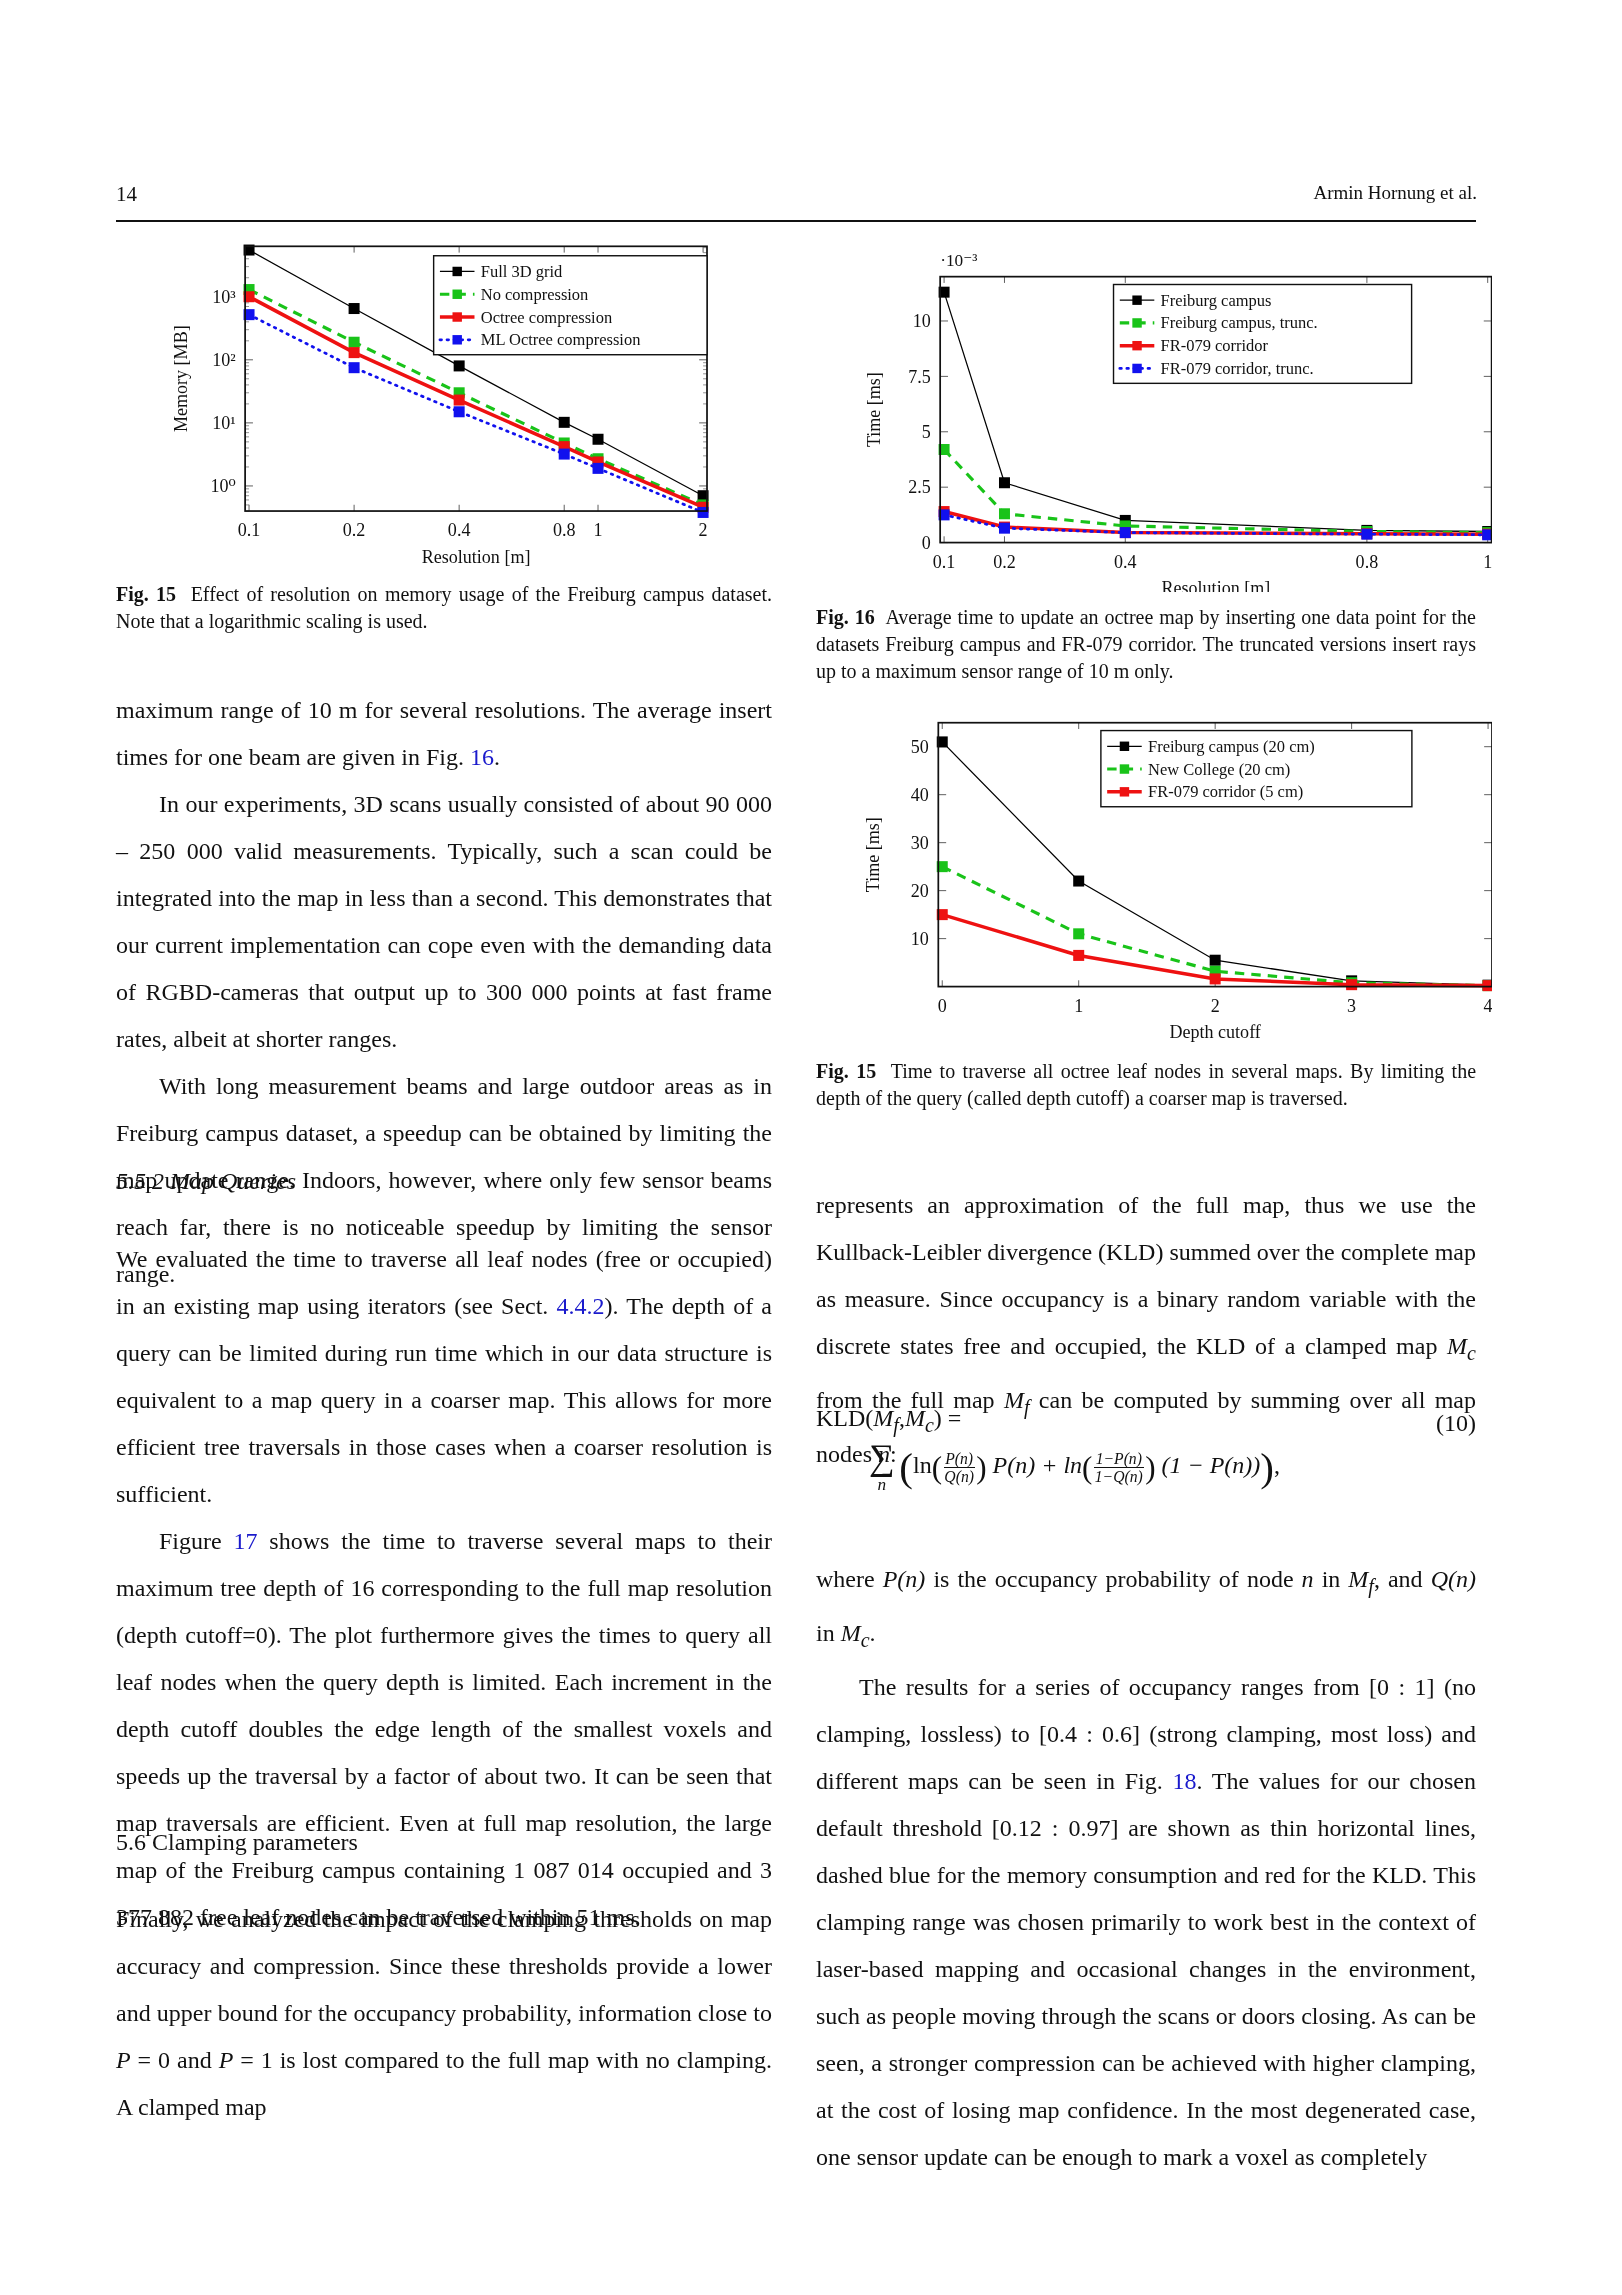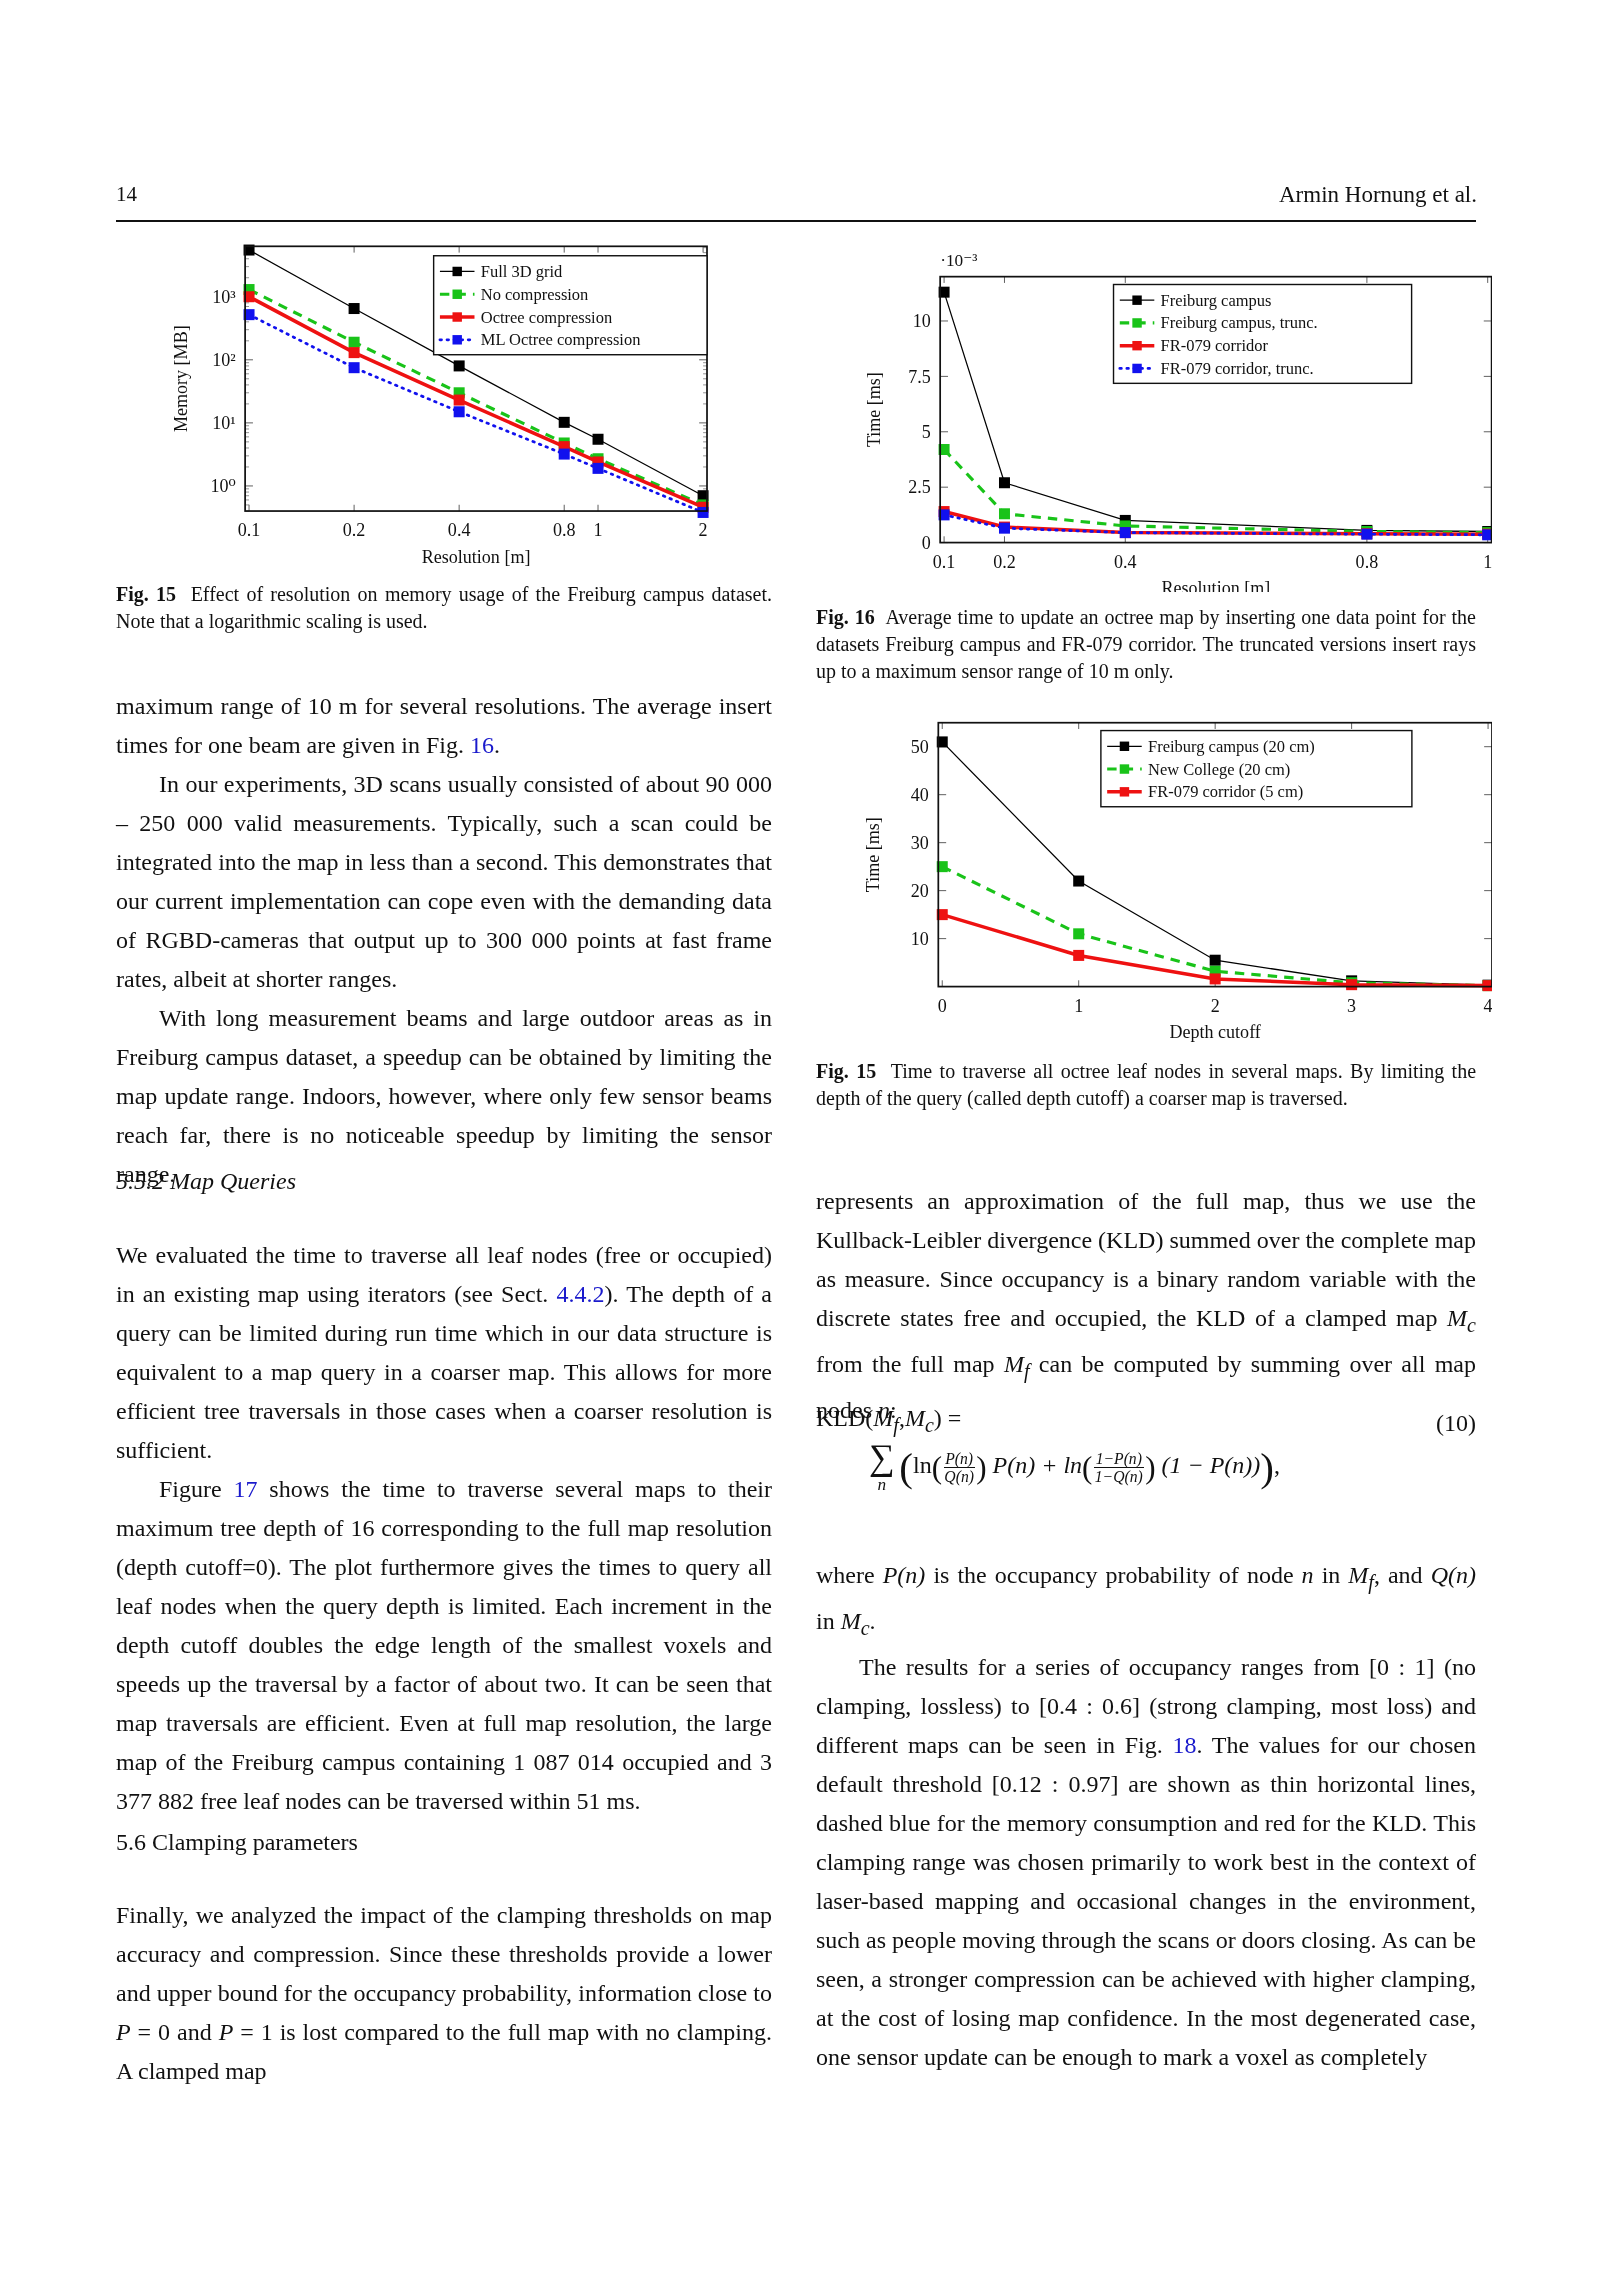--- a/index.html
+++ b/index.html
@@ -1,25 +1,25 @@
 <!DOCTYPE html>
 <html style="font-size:12.6px"><head>
 <meta charset="utf-8">
 <style>
   html, body { margin: 0; padding: 0; background: #ffffff; }
   body { width: 1623px; height: 2295px; position: relative; font-family: "Liberation Serif", "DejaVu Serif", serif; color: #111; }
   .abs { position: absolute; }
   .header-num { left: 116px; top: 182px; font-size: 21px; }
-  .header-author { right: 146px; top: 182px; font-size: 23px; }
+  .header-author { right: 146px; top: 182px; font-size: 19px; }
   .header-rule { left: 116px; top: 220px; width: 1360px; height: 1.6px; background: #111; }
   .col-left { left: 116px; width: 656px; }
   .col-right { left: 816px; width: 660px; }
   .caption { font-size: 20px; line-height: 27px; text-align: justify; }
   .caption b { font-weight: bold; }
-  .body-text { font-size: 24px; line-height: 39px; text-align: justify; }
+  .body-text { font-size: 24px; line-height: 47px; text-align: justify; }
   .body-text p { margin: 0; }
   .indent { text-indent: 43px; }
   .link { color: #1a1acc; }
   .sec-italic { font-style: italic; font-size: 24px; }
   .sec-title { font-size: 24px; }
   svg text { font-family: "Liberation Serif", "DejaVu Serif", serif; }
   .eq { font-size: 24px; }
   .eq-row { display: flex; justify-content: space-between; align-items: flex-end; }
   .frac { display: inline-flex; flex-direction: column; align-items: center; vertical-align: middle; font-size: 15.7px; line-height: 17.3px; margin: 0 1.6px; }
   .frac .num { border-bottom: 1.2px solid #111; padding: 0 1.6px; }

